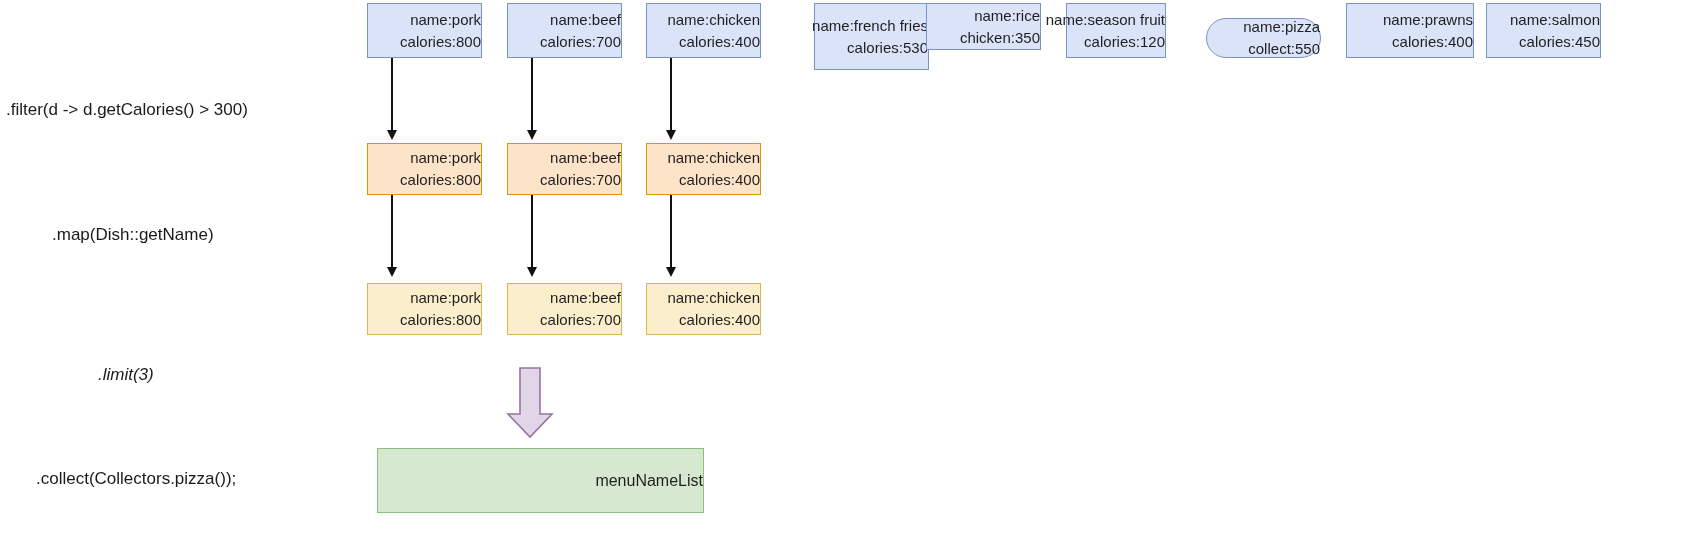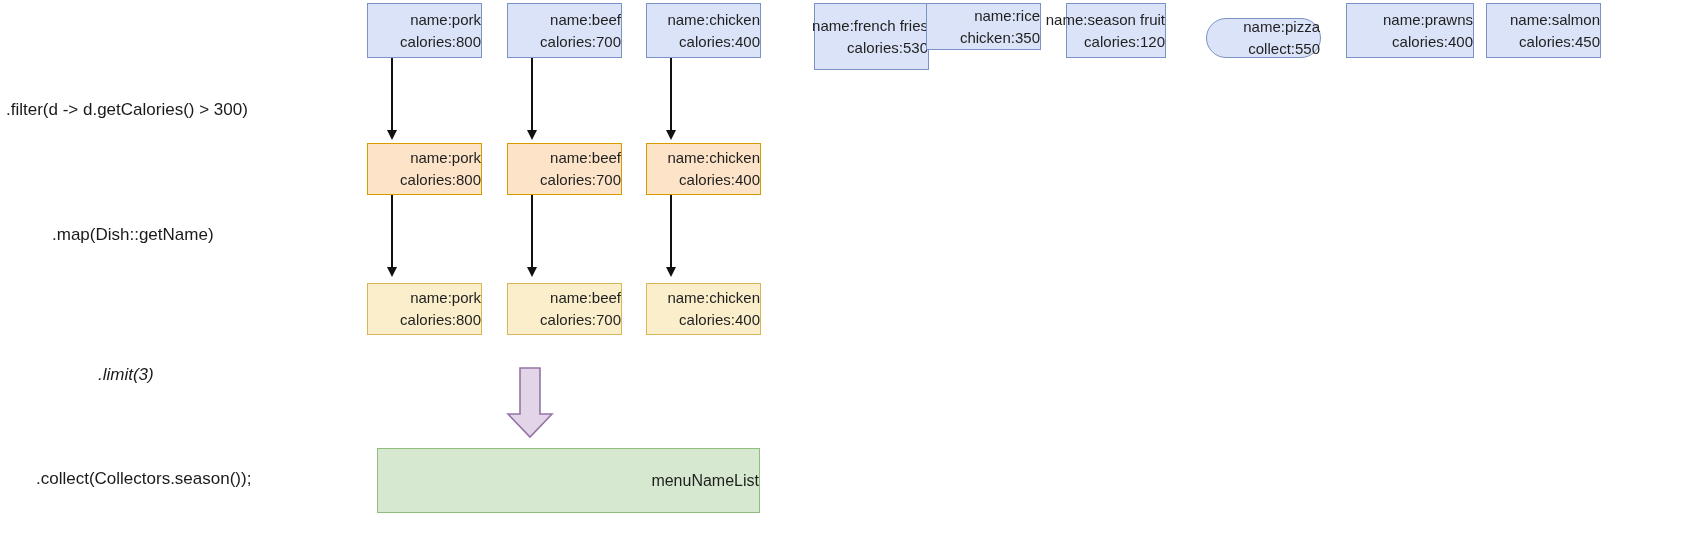--- a/index.html
+++ b/index.html
@@ -169,20 +169,20 @@
   <span class="line">name:chicken</span>
   <span class="line">calories:400</span>
 </div>
 
 <div class="block-arrow" style="left:495px; top:367px; width:70px; height:72px;">
   <svg width="70" height="72" viewBox="0 0 70 72" xmlns="http://www.w3.org/2000/svg">
     <polygon points="25,1 45,1 45,47 57,47 35,70 13,47 25,47" fill="#e1d5e7" stroke="#9673a6" stroke-width="1.6" stroke-linejoin="miter"></polygon>
   </svg>
 </div>
 
-<div class="node green" style="left:345px; top:448px; width:383px; height:65px;">
+<div class="node green" style="left:345px; top:448px; width:327px; height:65px;">
   <span class="line">menuNameList</span>
 </div>
 
 <div class="stage-label" style="left:6px;  top:100px;">.filter(d -&gt; d.getCalories() &gt; 300)</div>
 <div class="stage-label" style="left:52px; top:225px;text-align:right;">.map(Dish::getName)</div>
 <div class="stage-label" style="left:98px; top:365px;font-style:italic;">.limit(3)</div>
-<div class="stage-label" style="left:36px; top:469px;">.collect(Collectors.season());</div>
+<div class="stage-label" style="left:36px; top:469px;">.collect(Collectors.pizza());</div>
 
 </body></html>

